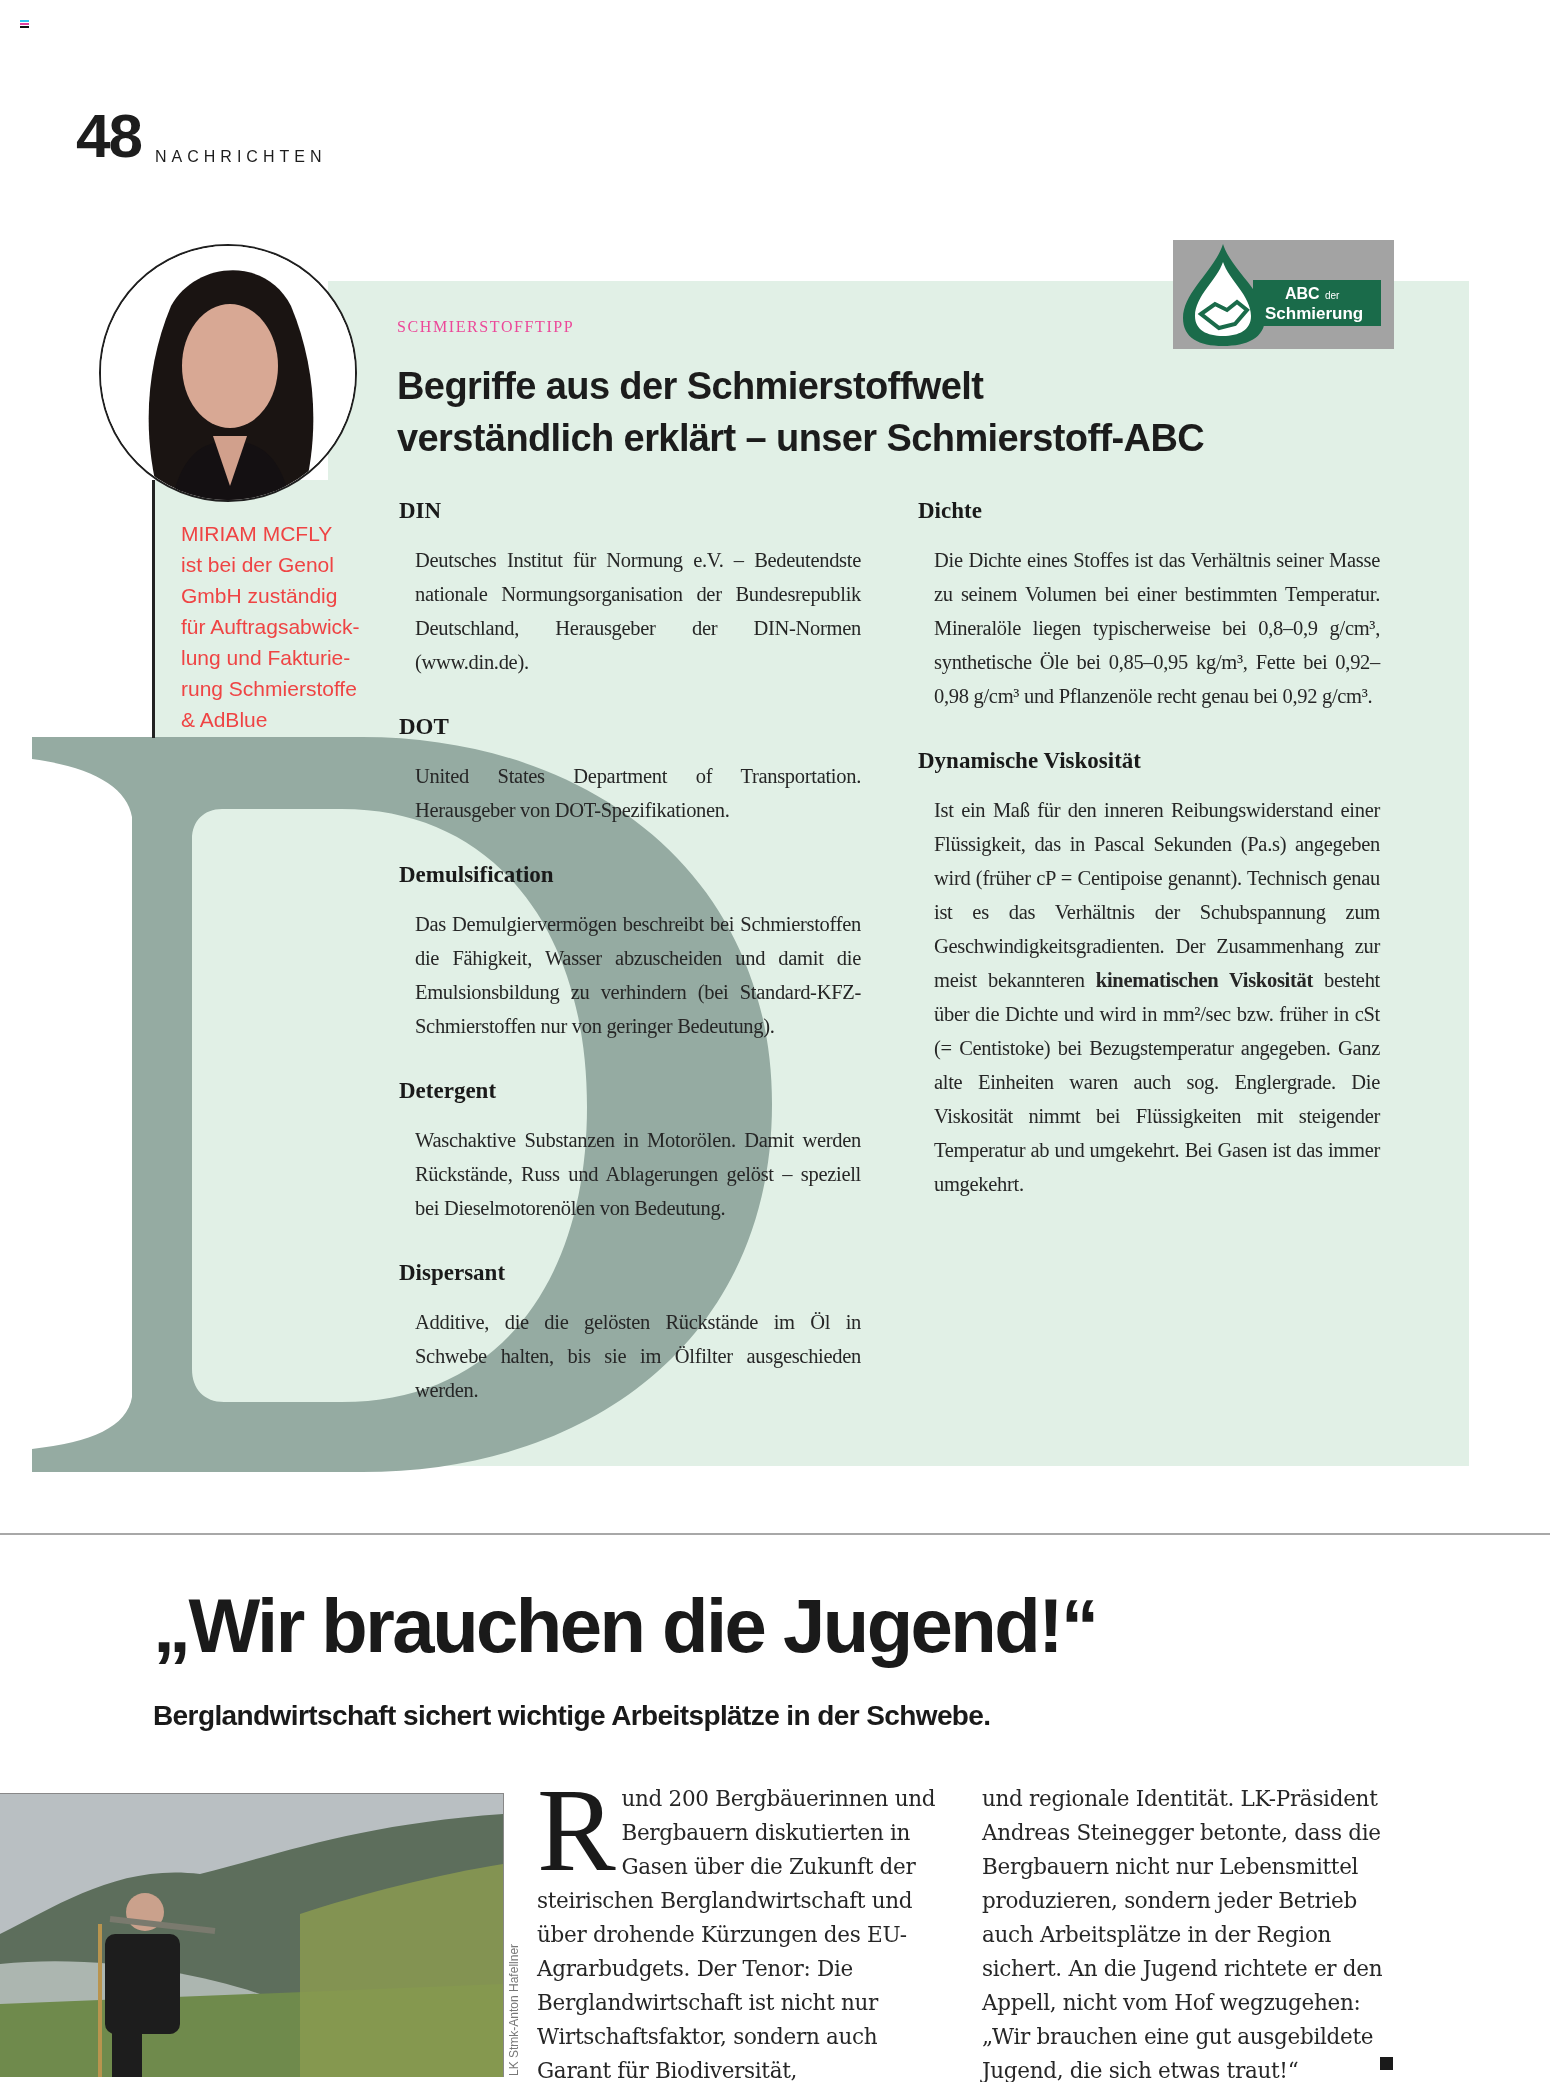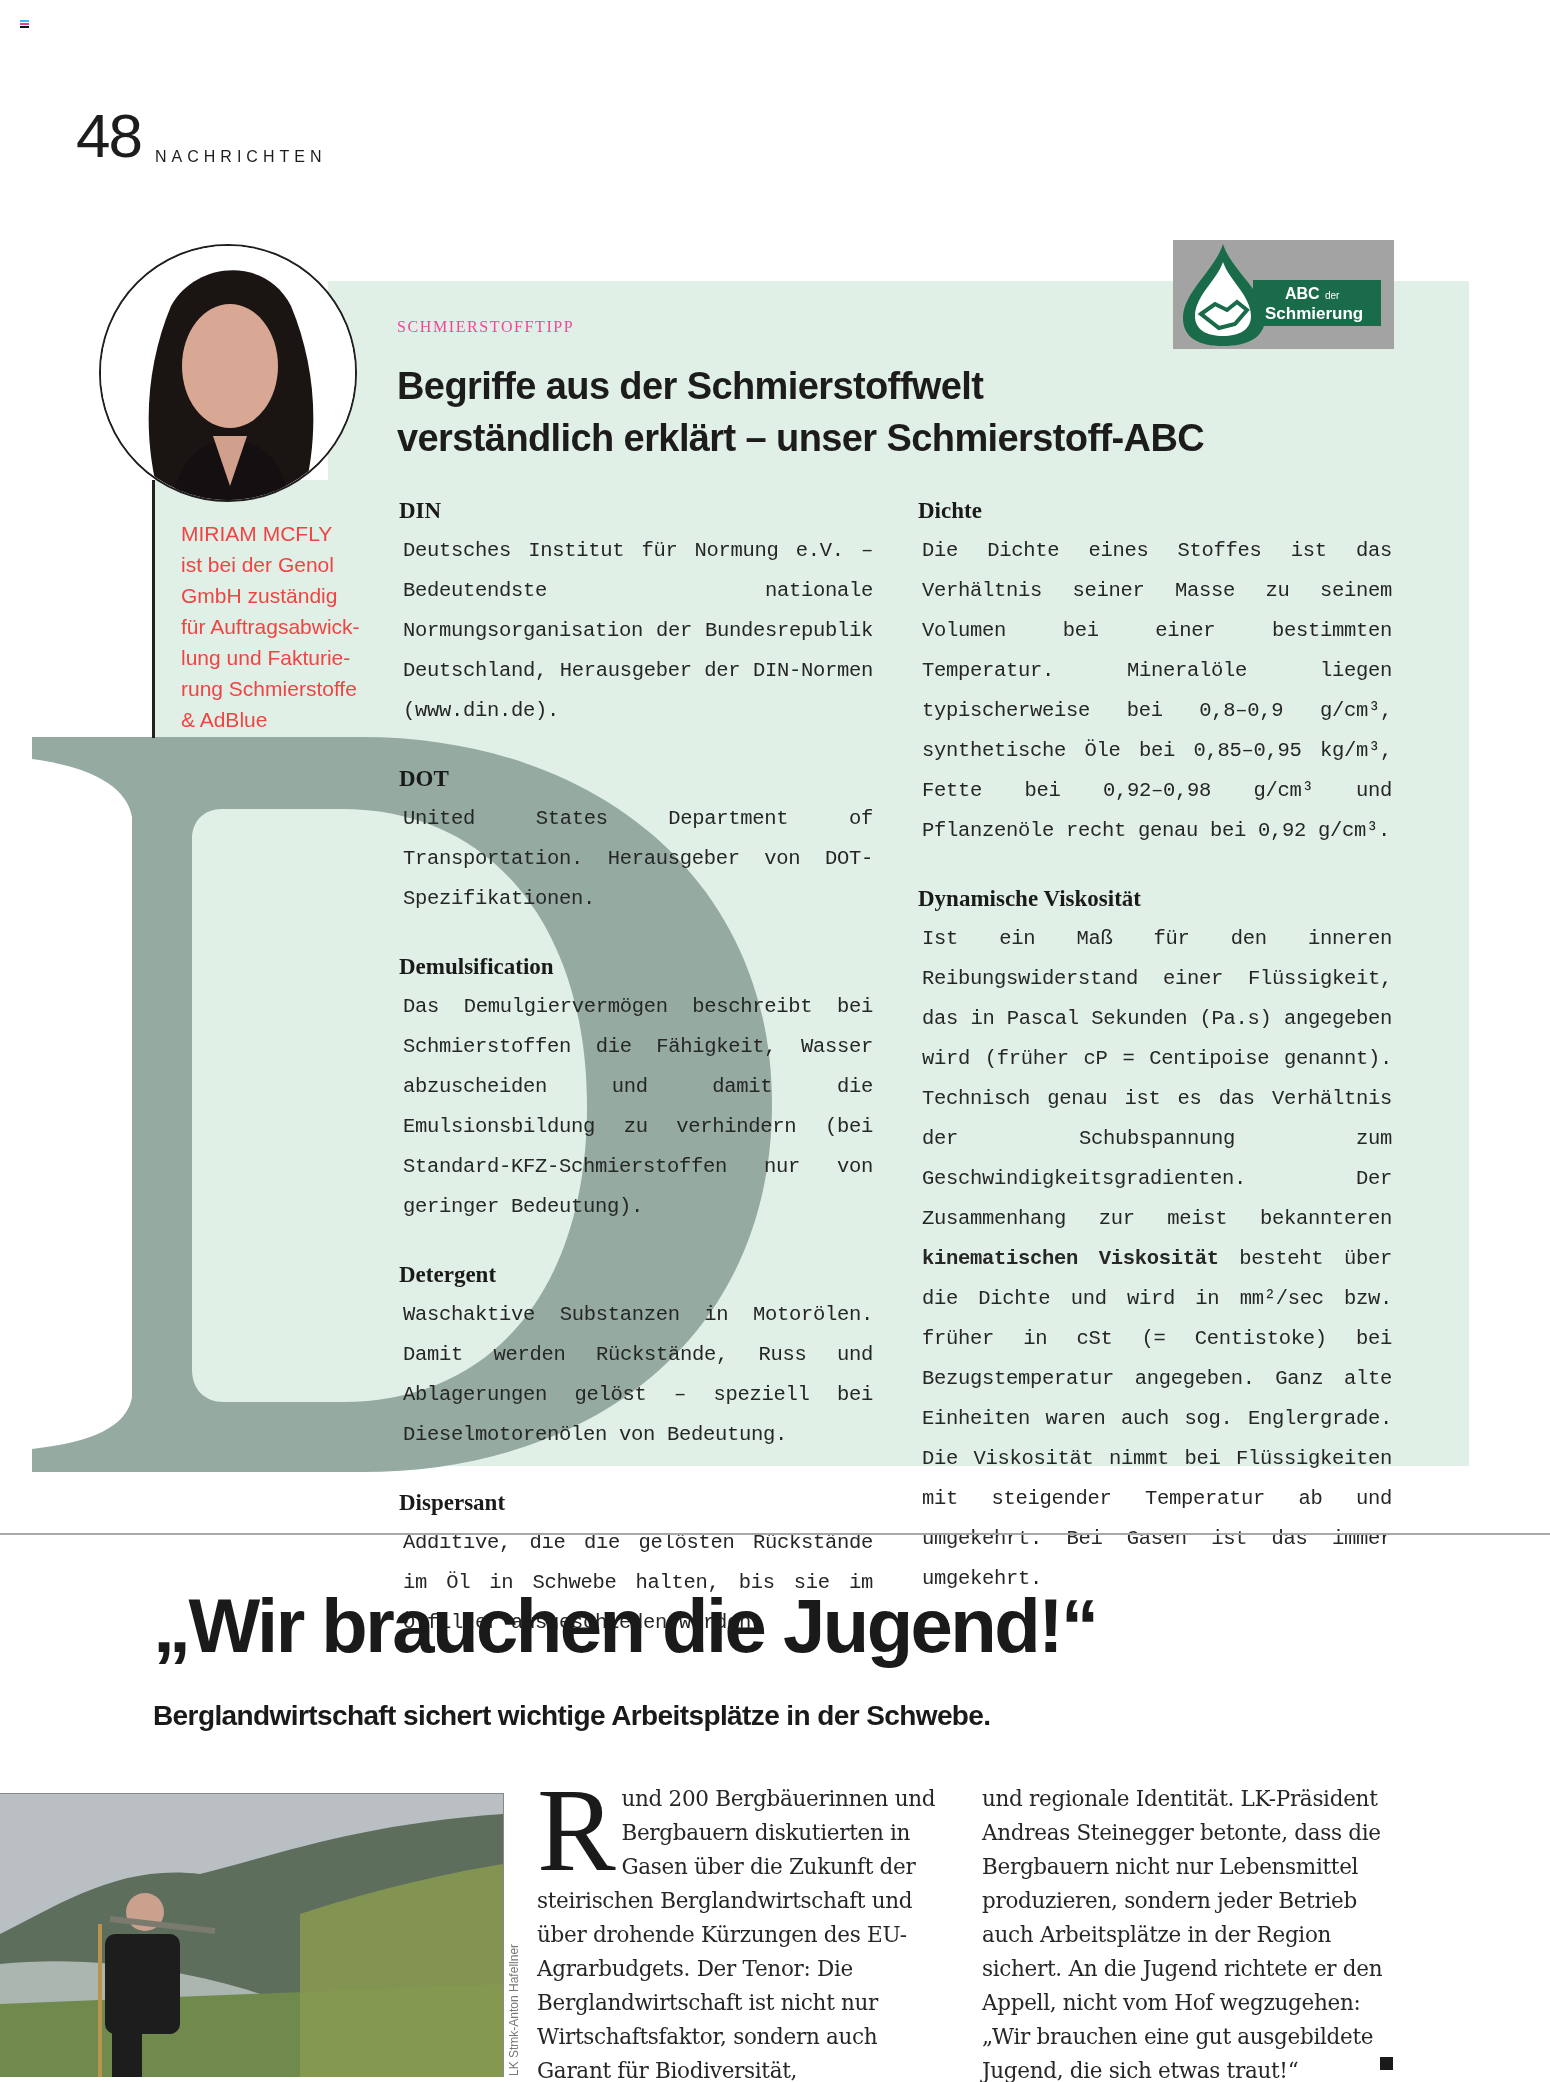--- a/index.html
+++ b/index.html
@@ -7,21 +7,21 @@
     width: 1550px; height: 2082px; position: relative; overflow: hidden;
     background: #ffffff; color: #1f1f1f;
     font-family: "Liberation Serif", serif;
   }
   .abs { position: absolute; }
   .sans { font-family: "Liberation Sans", sans-serif; }
 
   .reg-mark { left: 20px; top: 20px; width: 9px; height: 8px; }
   .reg-mark span { display:block; height:2px; margin-bottom:1px; }
 
-  .page-num { left: 76px; top: 105px; font-size: 62px; font-weight: 400; letter-spacing: -2px; line-height: 1; color:#1d1d1d; }
+  .page-num { left: 76px; top: 105px; font-size: 62px; font-weight: 700; letter-spacing: -2px; line-height: 1; color:#1d1d1d; }
   .section { left: 155px; top: 148px; font-size: 16px; letter-spacing: 5px; font-weight: 400; color:#1d1d1d; }
 
   
   .box { left: 328px; top: 281px; width: 1141px; height: 1185px; background: #e1f0e6; }
   .box-ext { left: 155px; top: 480px; width: 180px; height: 986px; background: #e1f0e6; }
   .author-line { left: 152px; top: 480px; width: 3px; height: 258px; background: #222; }
 
   .bigD { left: 32px; top: 737px; width: 740px; height: 735px; }
 
   .photo {
@@ -35,21 +35,21 @@
   .logo { left: 1173px; top: 240px; width: 221px; height: 109px; background: #a3a3a3; }
 
   .kicker { left: 397px; top: 318px; font-size: 16px; letter-spacing: 1.6px; color: #ec4899; font-family: Liberation Serif, serif; }
   .headline { left: 397px; top: 360px; font-size: 38px; line-height: 52px; font-weight: 700; color:#1c1c1c; letter-spacing: -0.6px; }
 
   .col { width: 478px; }
   .col-left { left: 399px; top: 495px; }
   .col-right { left: 918px; top: 495px; }
   .term { margin-bottom: 32px; }
   .term h3 { margin: 0 0 2px 0; font-family: Liberation Serif, serif; font-weight: 700; font-size: 23px; line-height: 32px; color:#1a1a1a; }
-  .term p { margin: 4px; font-family: Liberation Mono, monospace; font-size: 20.5px; line-height: 40px; text-align: justify; color:#262626; letter-spacing: -0.3px; }
+  .term p { margin: 16px; font-family: Liberation Serif, serif; font-size: 20.5px; line-height: 34px; text-align: justify; color:#262626; letter-spacing: -0.3px; }
   .term p b { font-weight: 700; }
 
   .separator { left: 0; top: 1533px; width: 1550px; height: 2px; background: #a8a8a8; }
 
   .article-title { left: 153px; top: 1588px; font-size: 76px; font-weight: 700; letter-spacing: -2.5px; line-height: 1; color:#1a1a1a; }
   .article-sub { left: 153px; top: 1700px; font-size: 28px; font-weight: 700; letter-spacing: -0.6px; color:#1a1a1a; }
 
   .article-photo { left: 0; top: 1793px; width: 503px; height: 283px; overflow: hidden; border-top:1px solid #888; border-right:1px solid #888; }
   .credit { left: 507px; top: 2076px; font-size: 12px; color:#777; transform-origin: 0 0; transform: rotate(-90deg); white-space: nowrap; }
 

